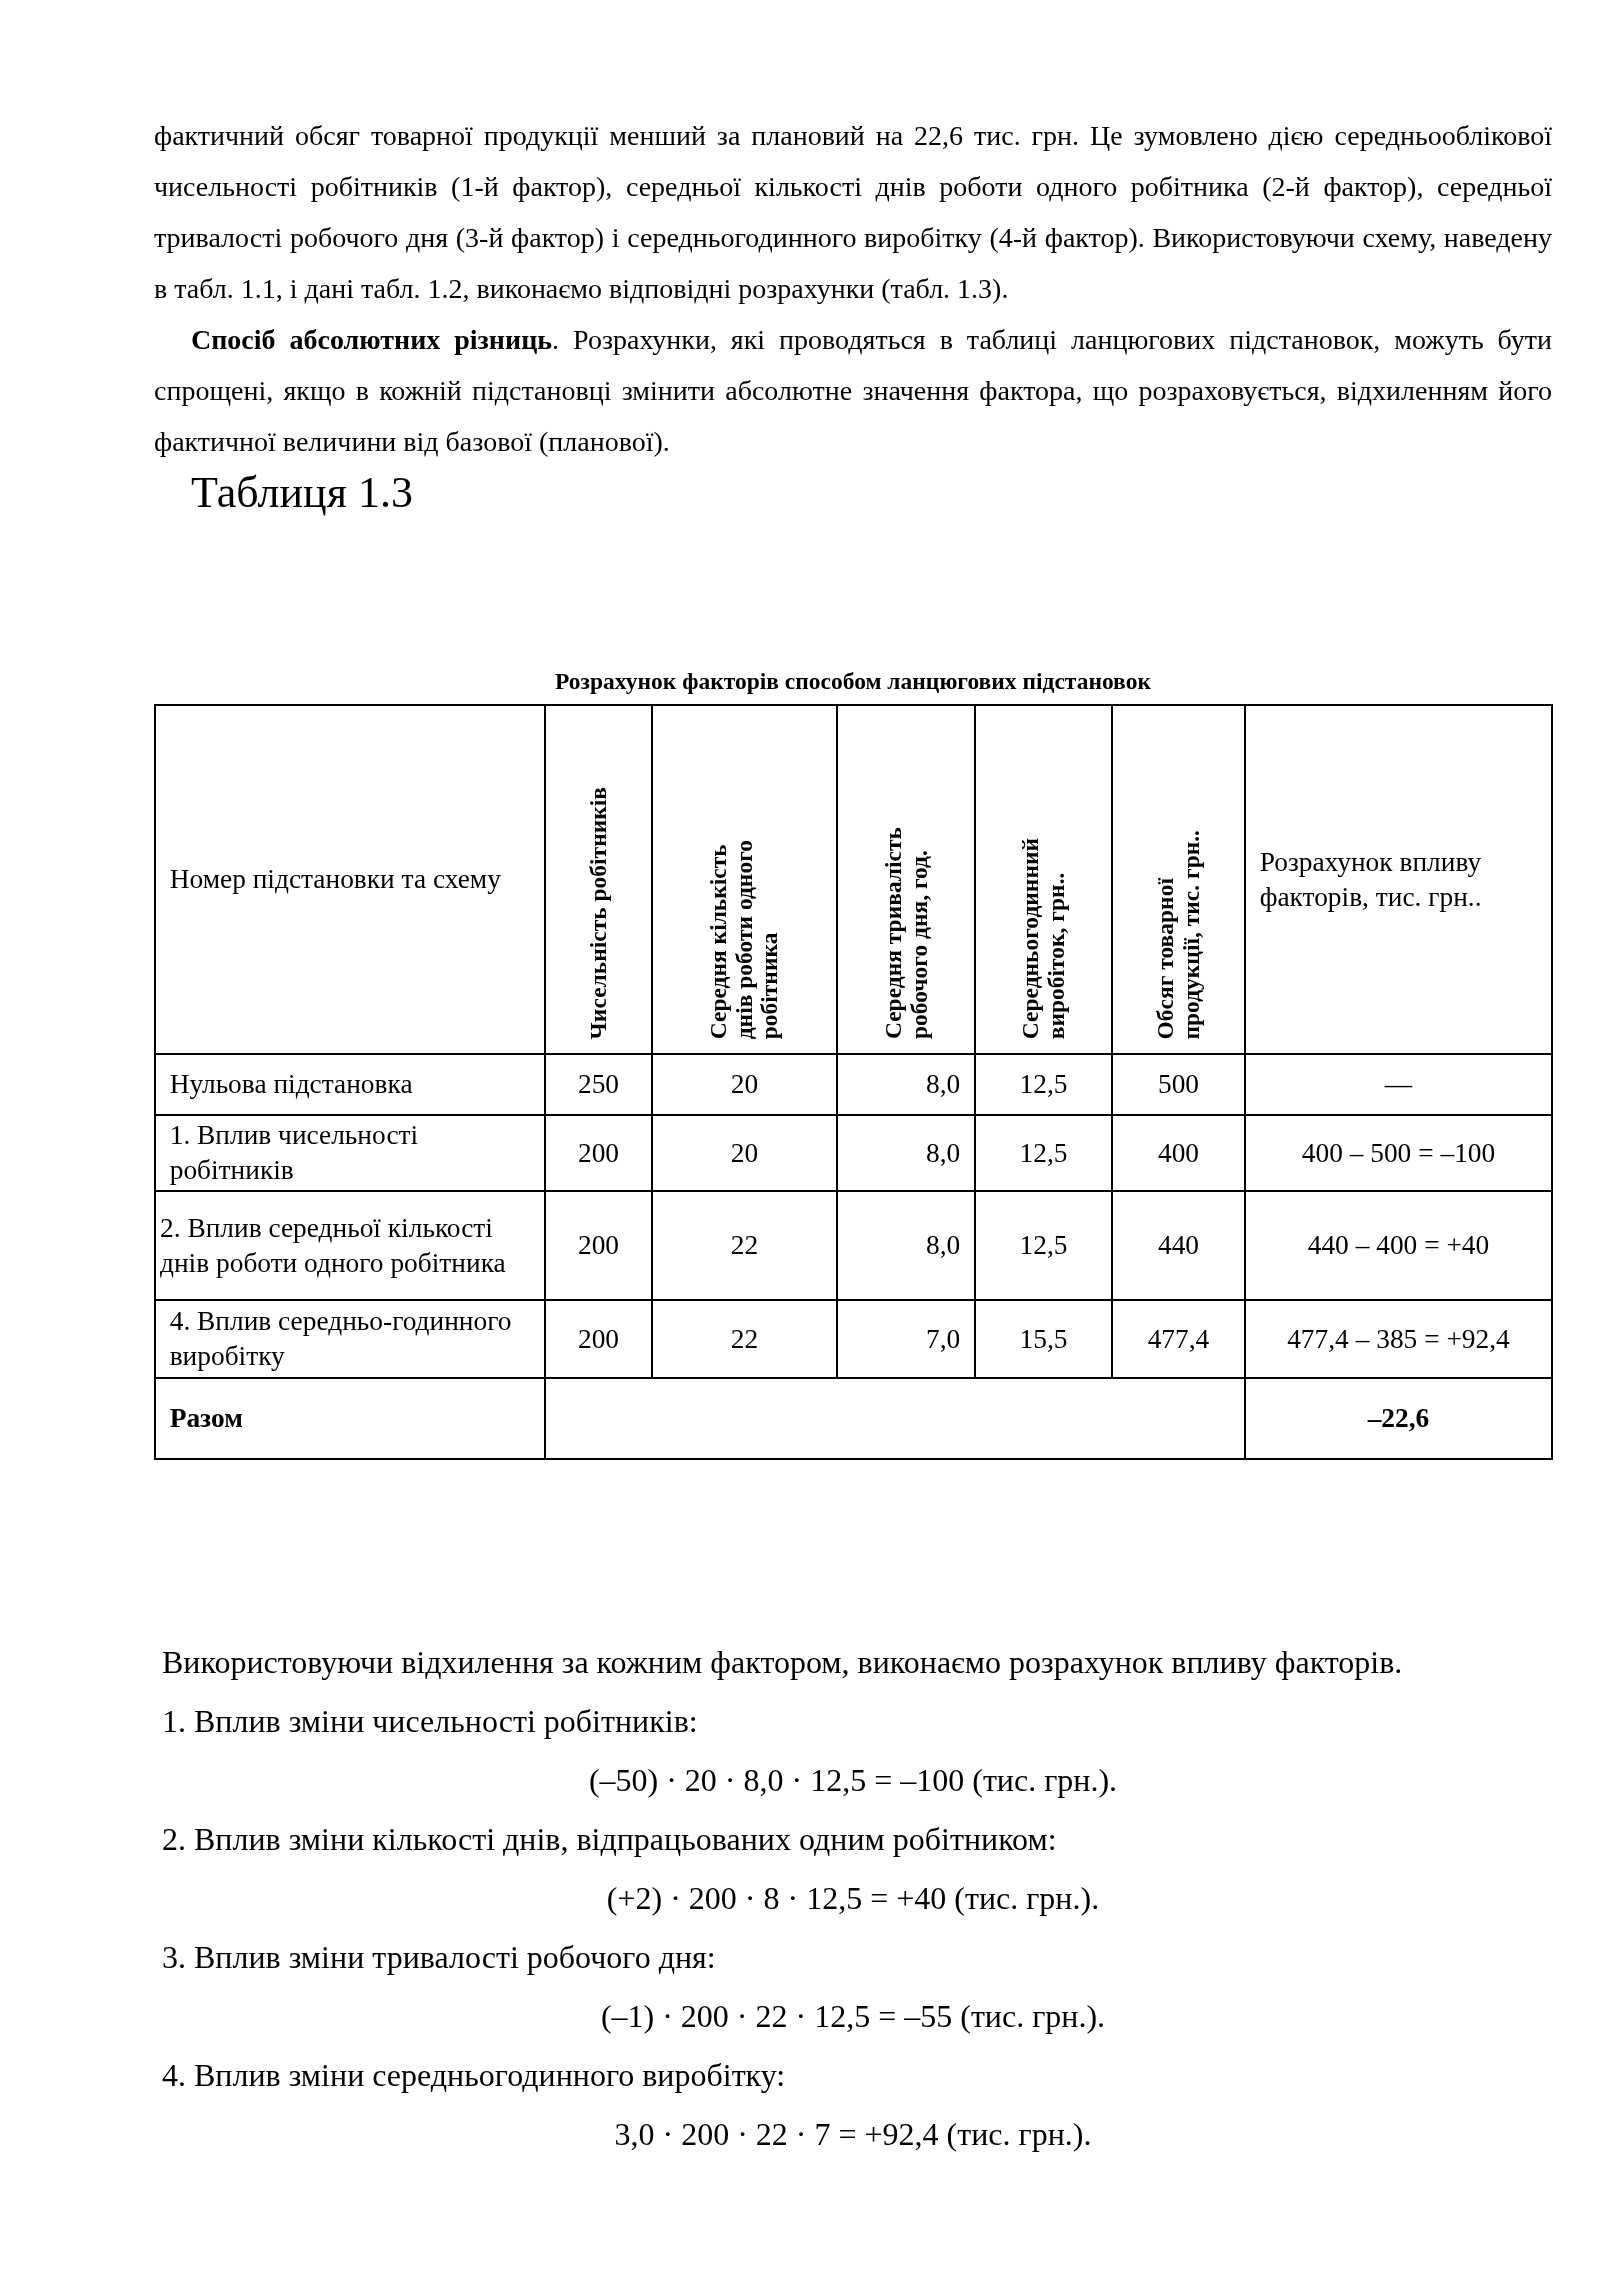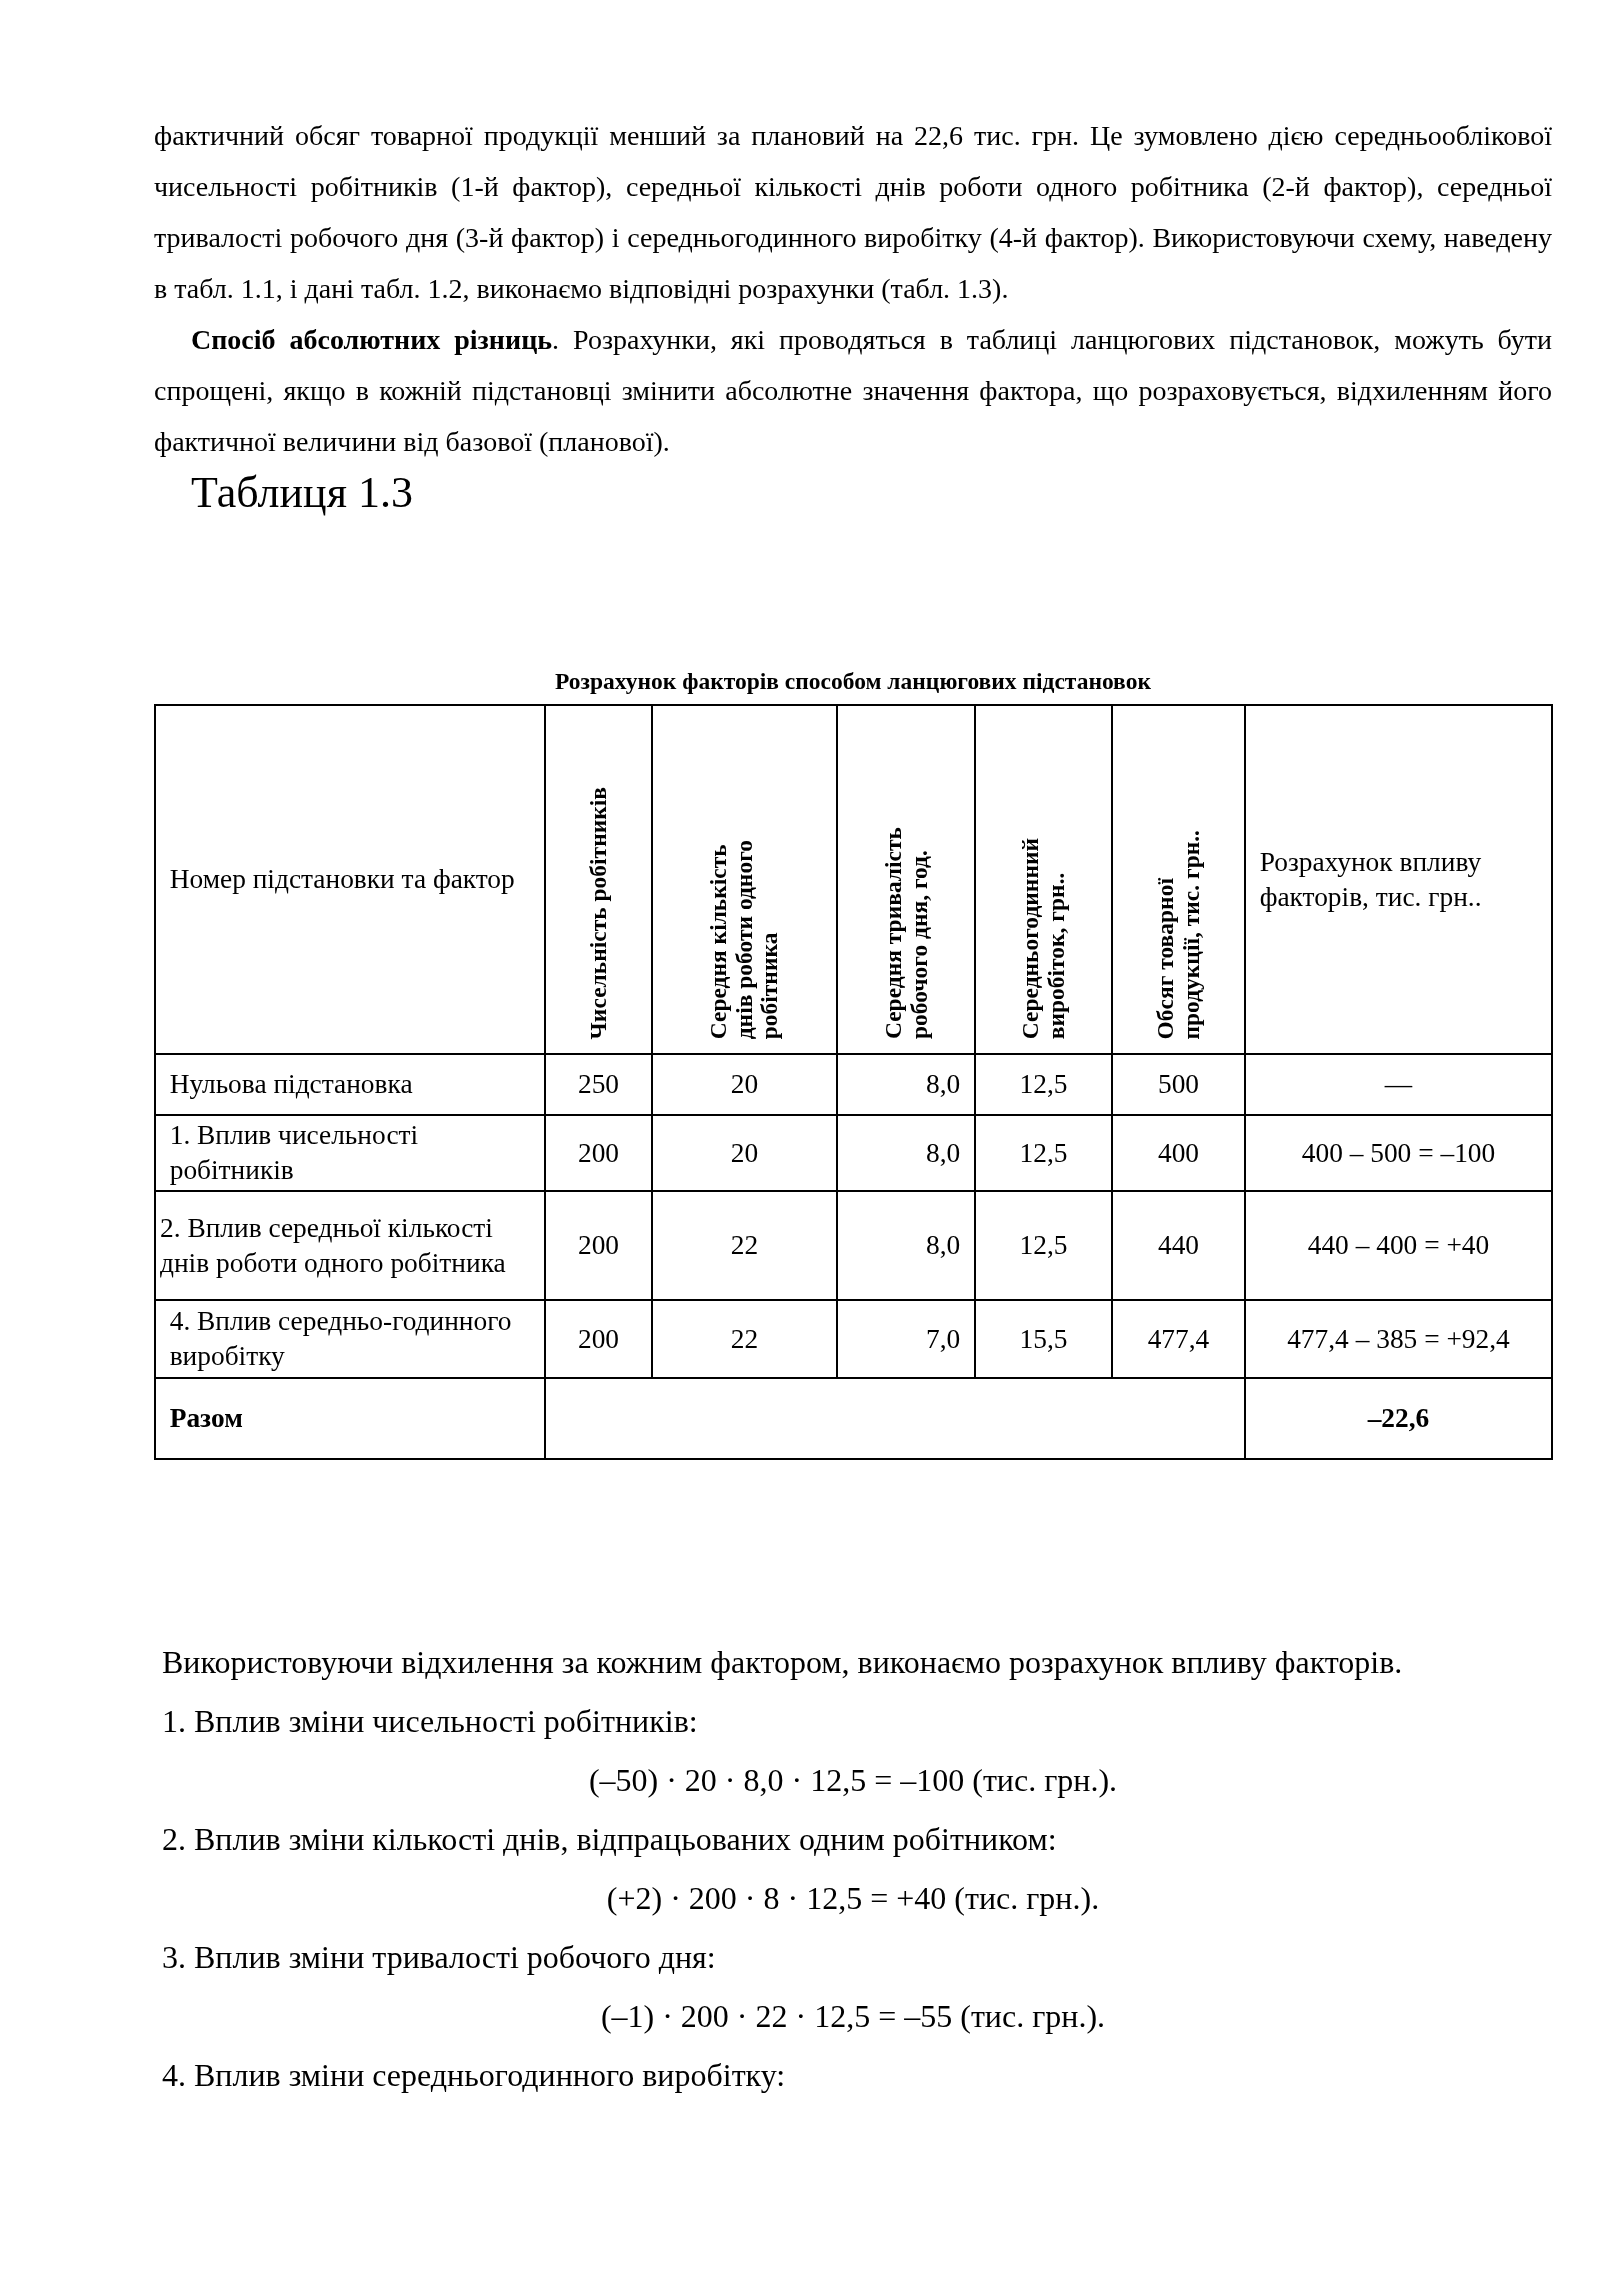--- a/index.html
+++ b/index.html
@@ -46,21 +46,21 @@
       <col style="width:390px">
         <col style="width:107px">
         <col style="width:185px">
         <col style="width:138px">
         <col style="width:137px">
         <col style="width:133px">
         <col style="width:307px">
     </colgroup>
     <thead>
       <tr>
-        <th class="tall-text" style="height:347px;">Номер підстановки та фактор</th>
+        <th class="tall-text" style="height:347px;">Номер підстановки та схему</th>
         <th class="rot">
             <div class="rot-wrap">
               <span class="rot-text">Чисельність робітників</span>
             </div>
           </th>
         <th class="rot">
             <div class="rot-wrap">
               <span class="rot-text">Середня  кількість
 днів роботи одного
 робітника</span>
@@ -134,15 +134,16 @@
 
   <div class="after">
     <p style="padding-right:137px;">Використовуючи відхилення за кожним фактором, виконаємо розрахунок впливу факторів.</p>
     <p>1. Вплив зміни чисельності робітників:</p>
     <p class="formula">(–50) · 20 · 8,0 · 12,5 = –100 (тис. грн.).</p>
     <p>2. Вплив зміни кількості днів, відпрацьованих одним робітником:</p>
     <p class="formula">(+2) · 200 · 8 · 12,5 = +40 (тис. грн.).</p>
     <p>3. Вплив зміни тривалості робочого дня:</p>
     <p class="formula">(–1) · 200 · 22 · 12,5 = –55 (тис. грн.).</p>
     <p>4. Вплив зміни середньогодинного виробітку:</p>
+    <p class="formula">3,0 · 200 · 22 · 7 = +92,4 (тис. грн.).</p>
   </div>
 </div>
 
 
 </body></html>

